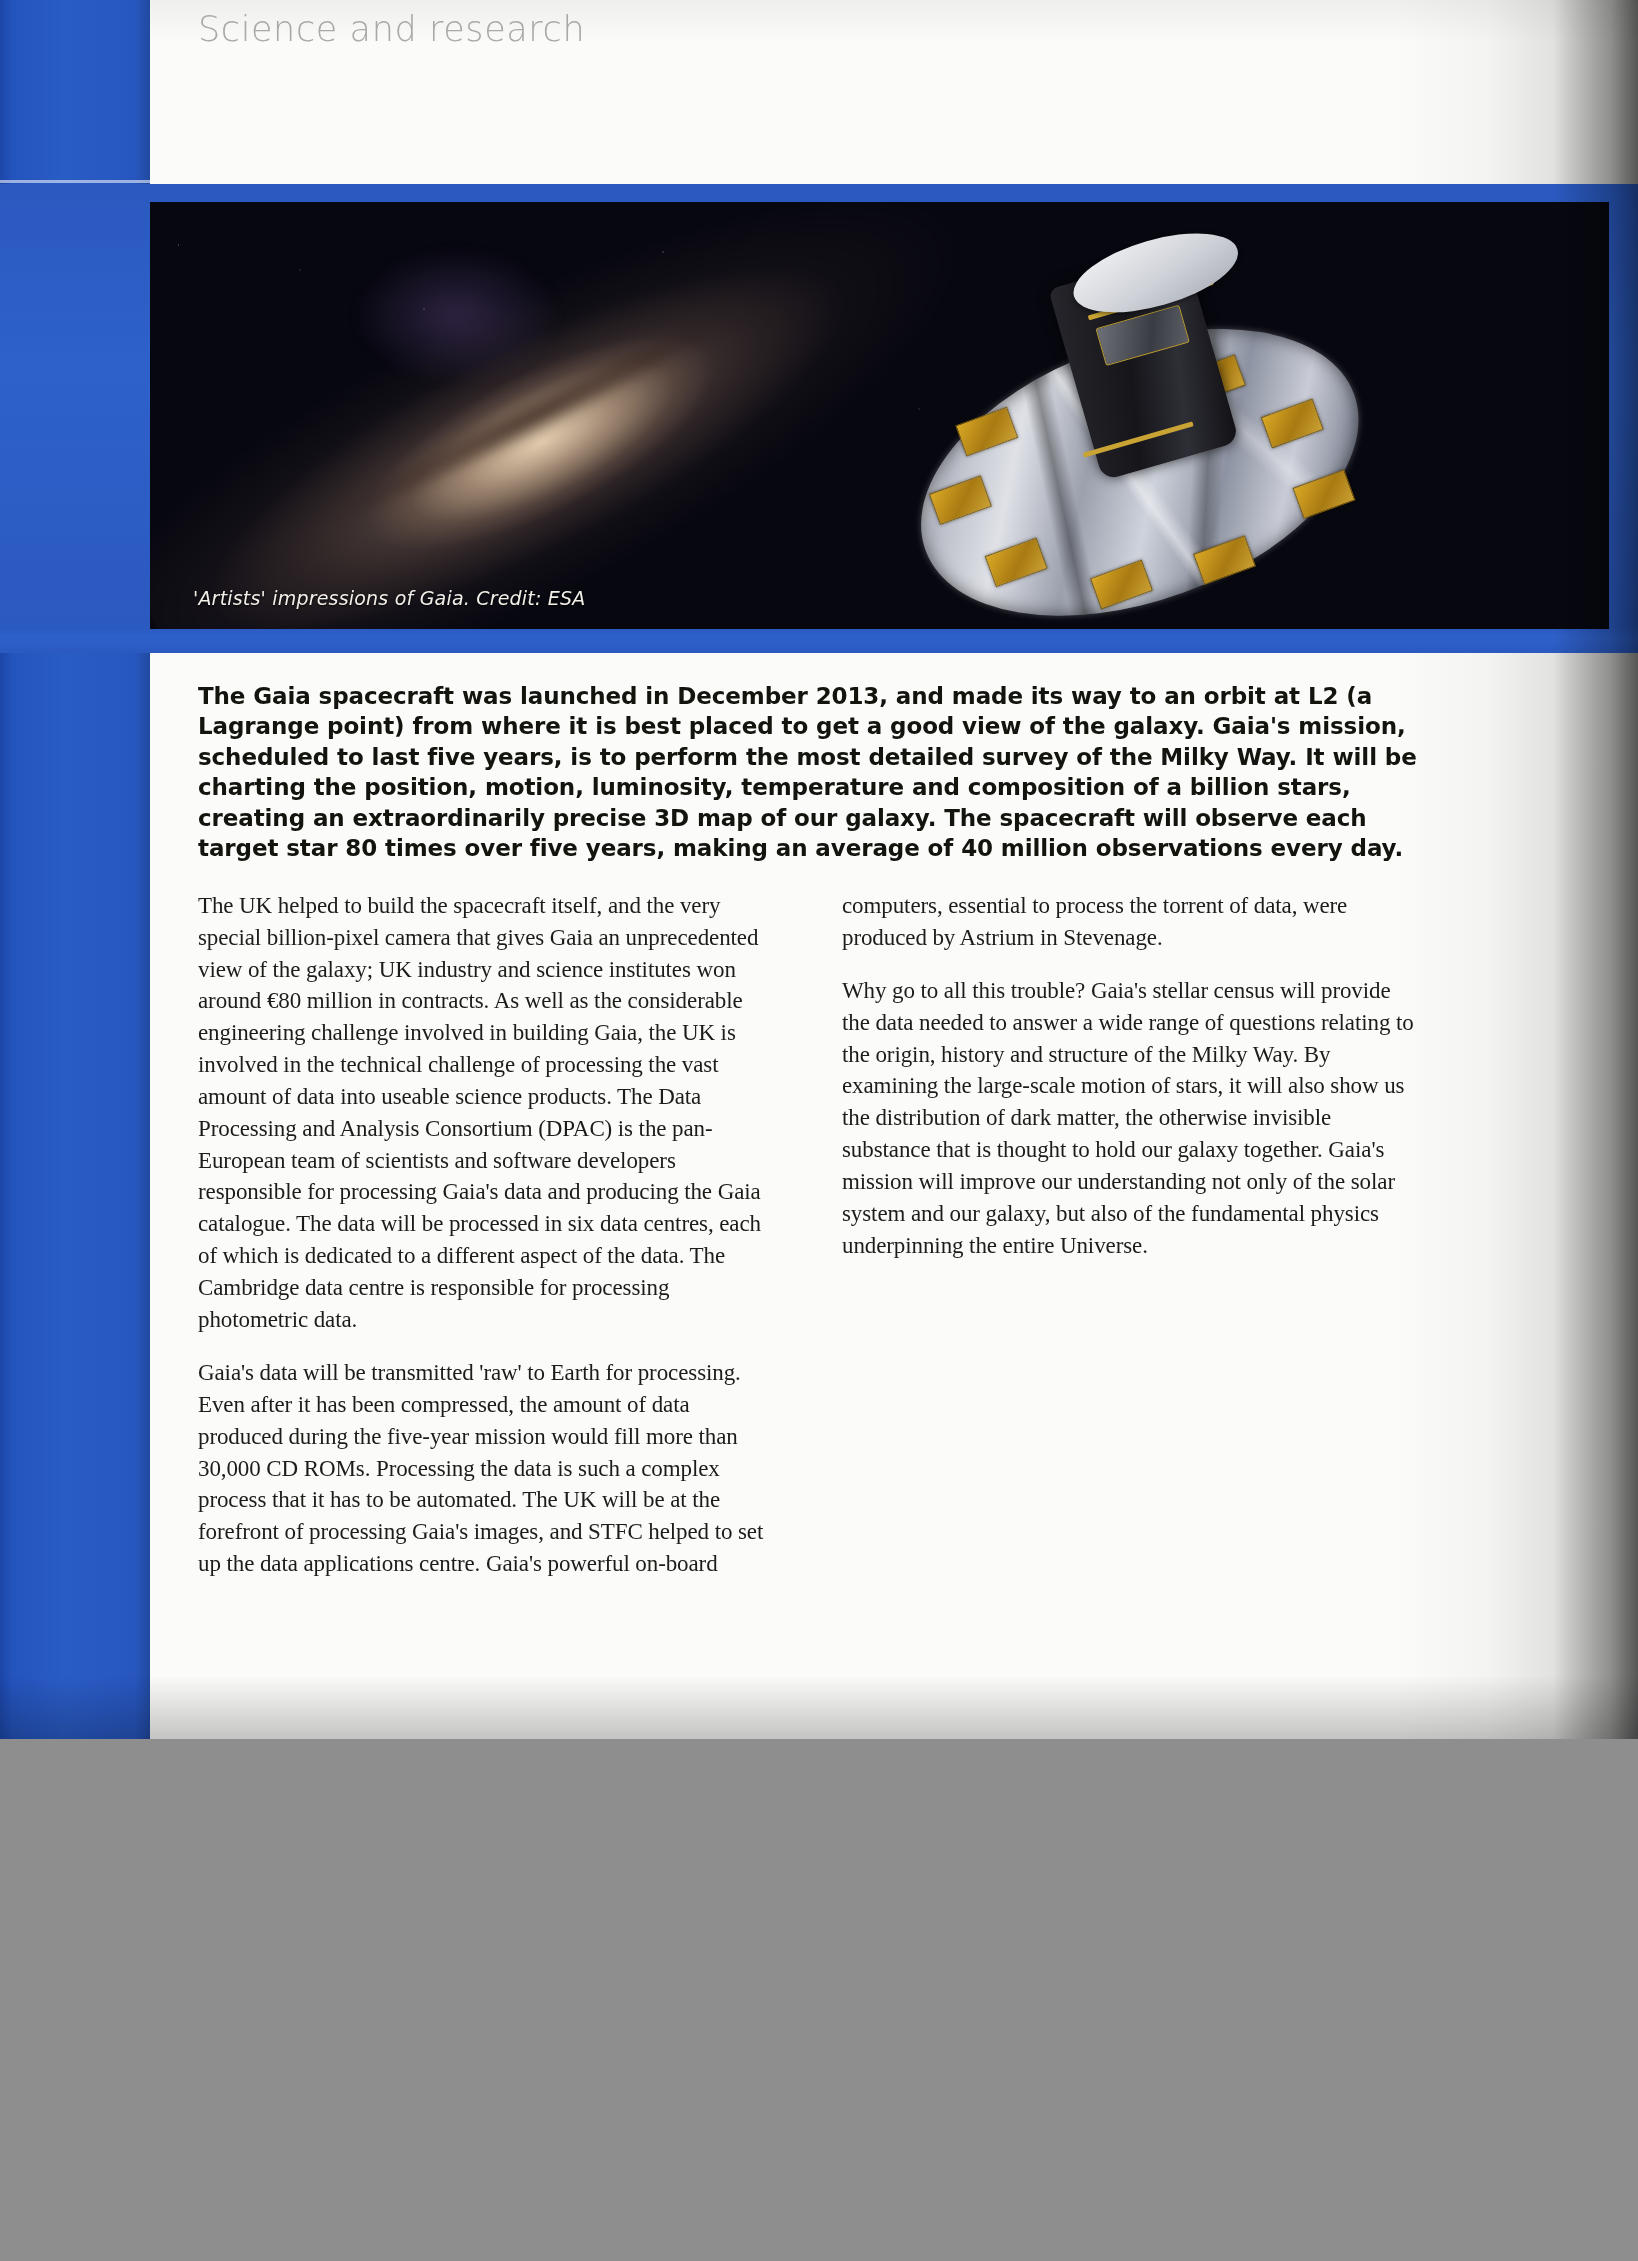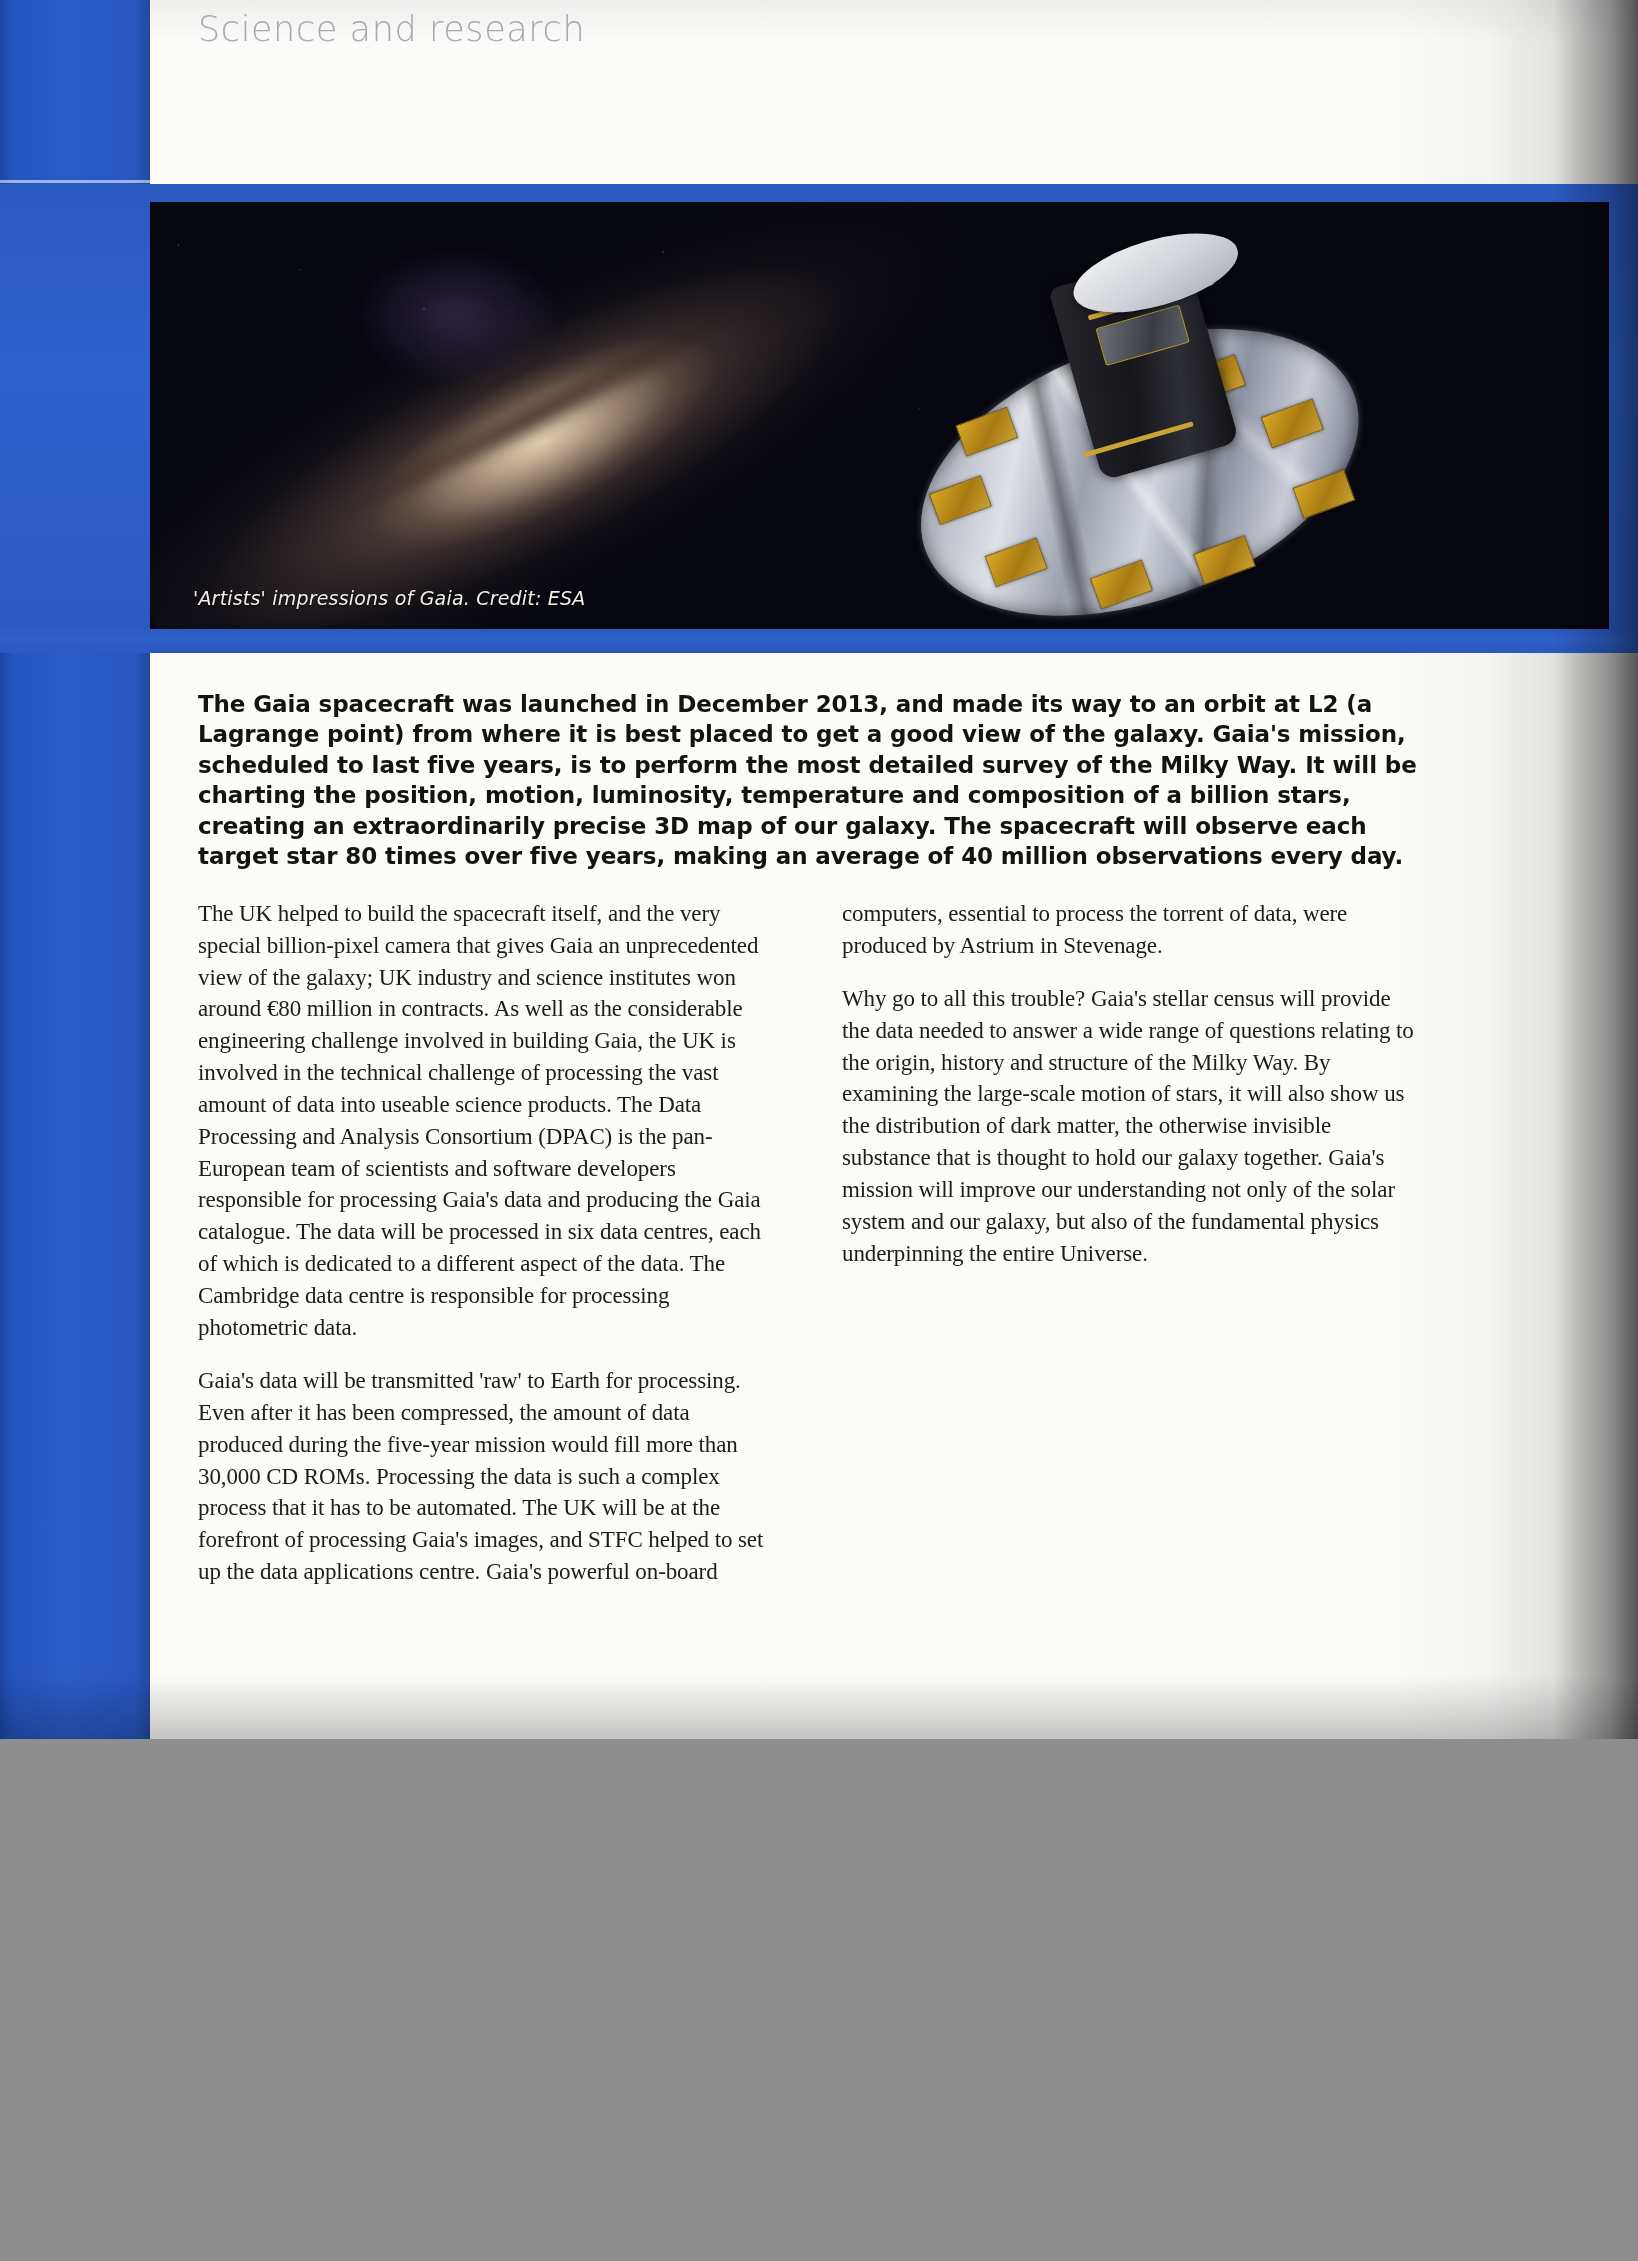--- a/index.html
+++ b/index.html
@@ -298,21 +298,21 @@
     font-weight: 700;
     line-height: 1.0;
     margin: 0 0 30px 0;
     letter-spacing: -0.4px;
   }
   .standfirst {
     font-size: 23px;
     font-weight: 700;
     line-height: 1.325;
     color: #14140f;
-    margin: 12px 0 26px 0;
+    margin: 4px 0 26px 0;
     letter-spacing: -0.1px;
   }
 
   .columns {
     position: relative;
     display: flex;
     gap: 63px;
     align-items: flex-start;
     font-family: Liberation Serif, serif;
   }

